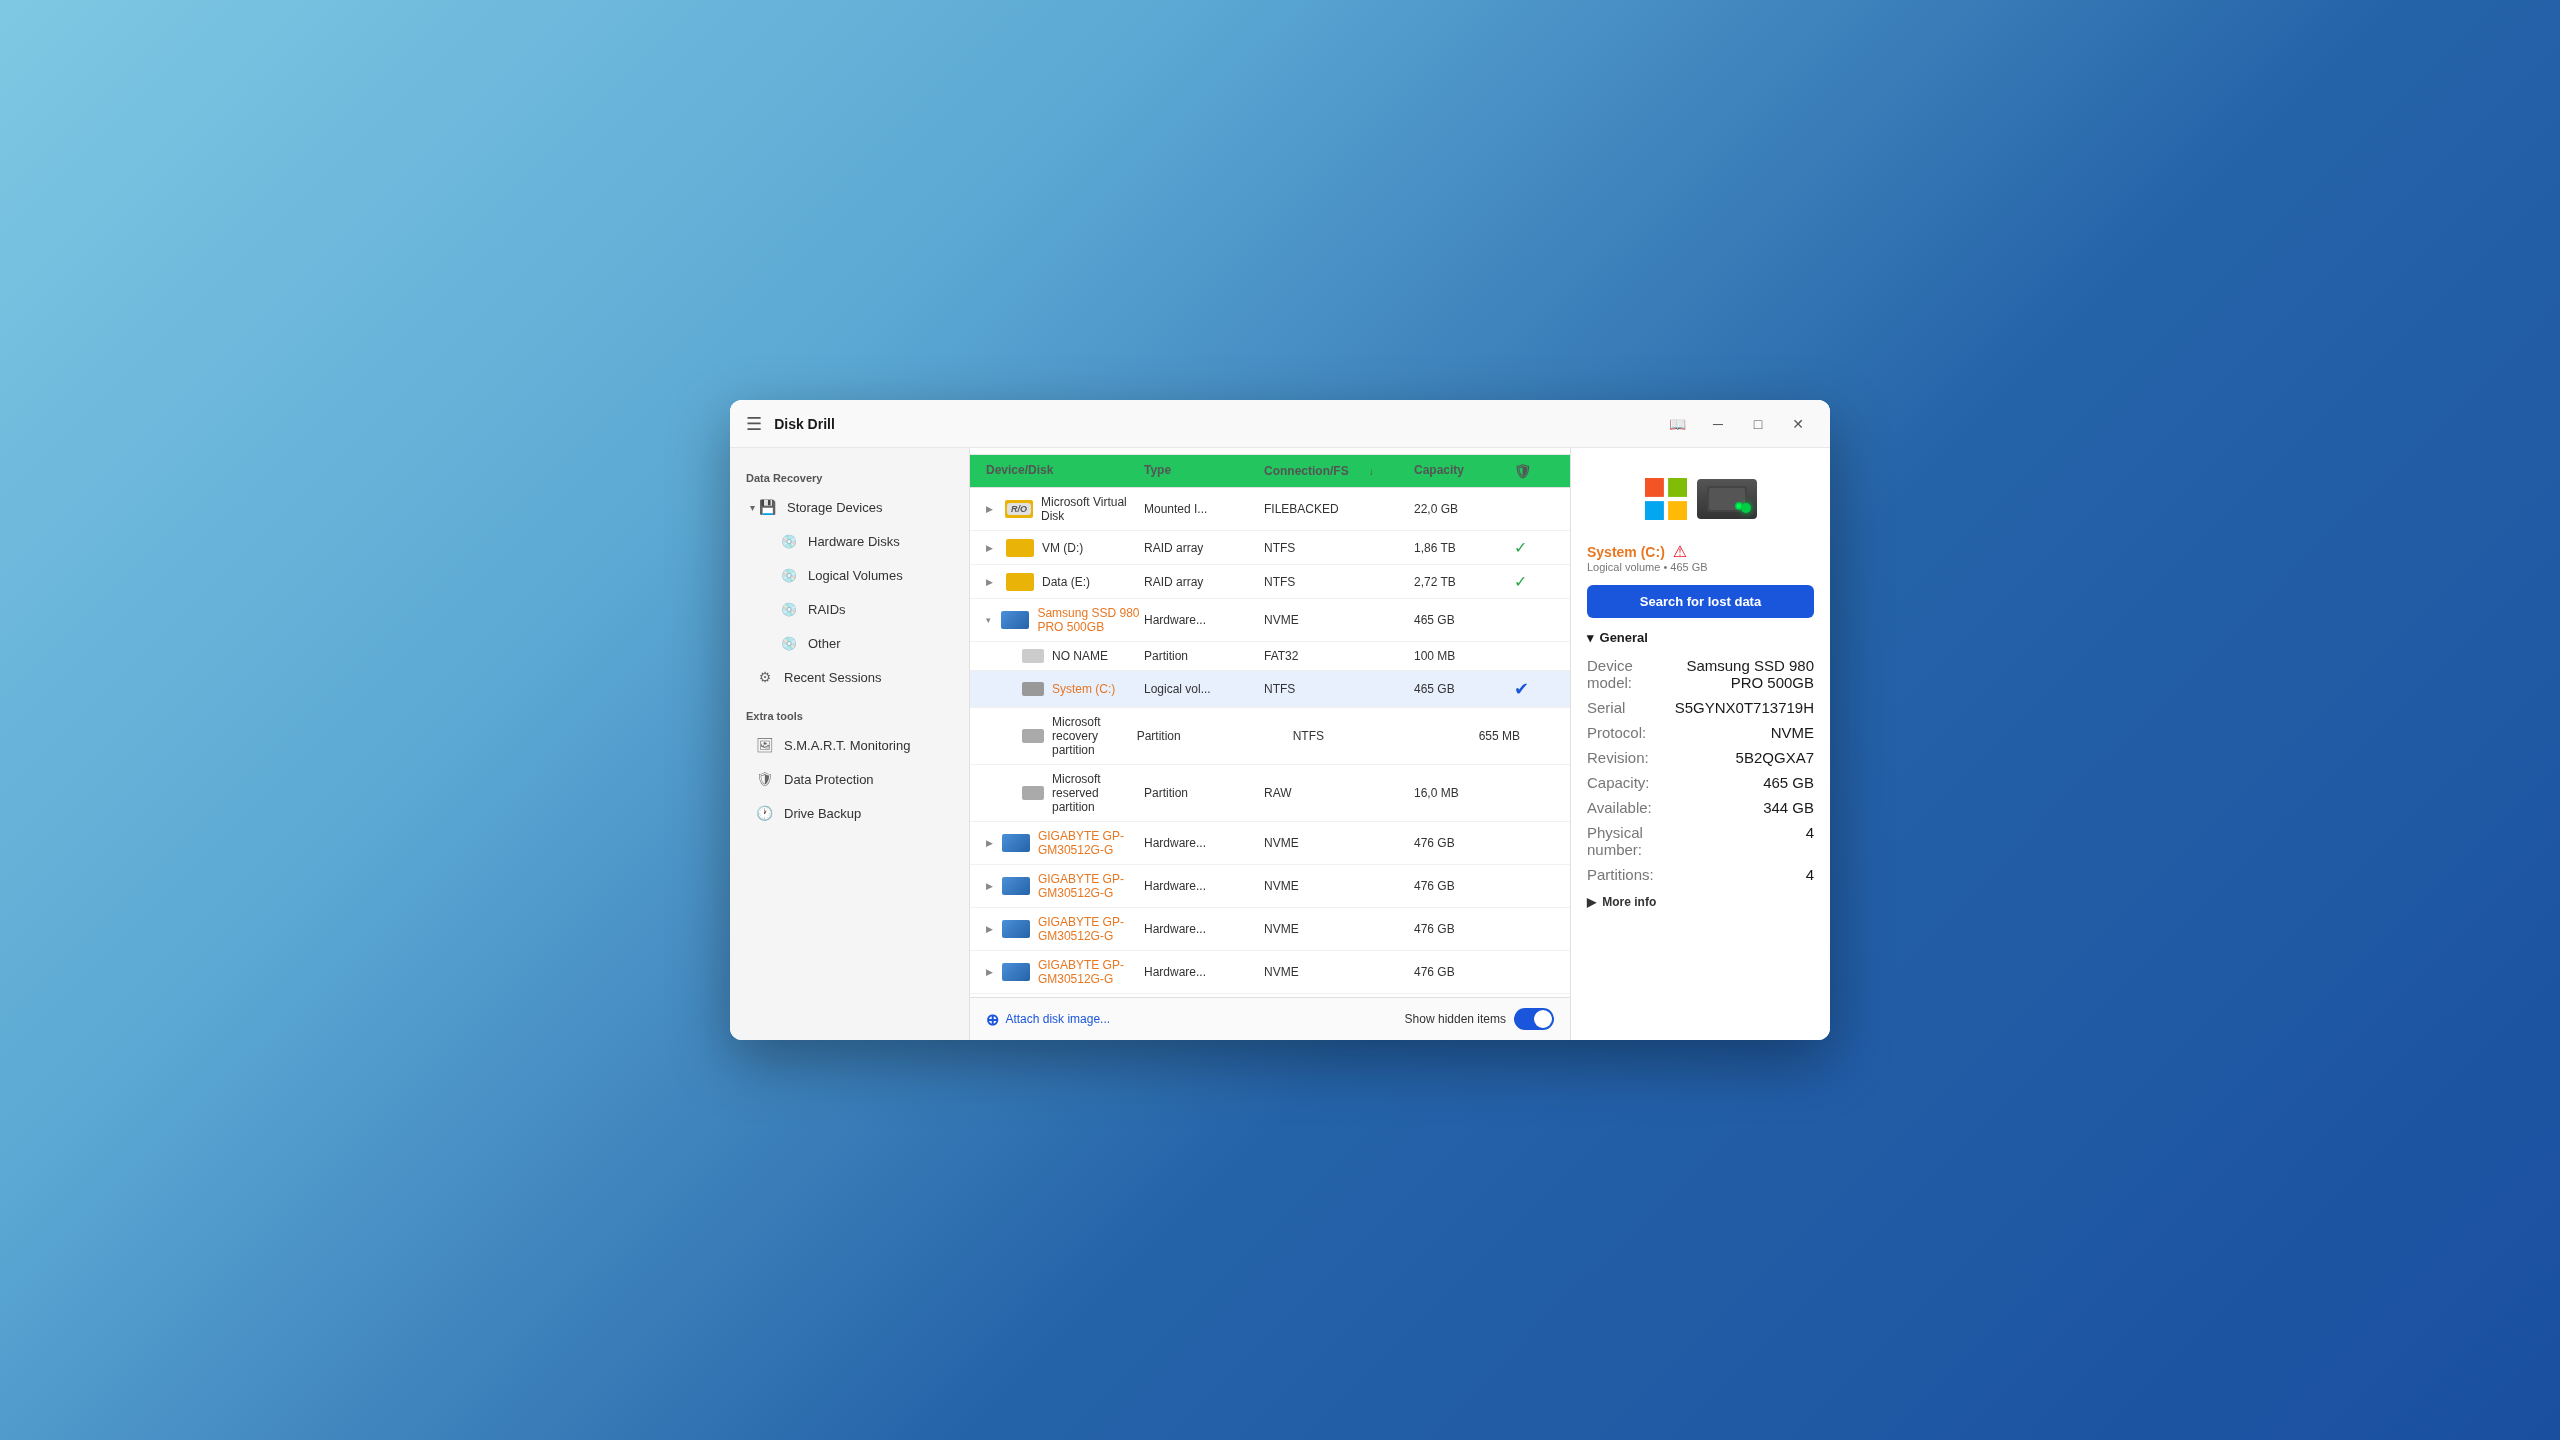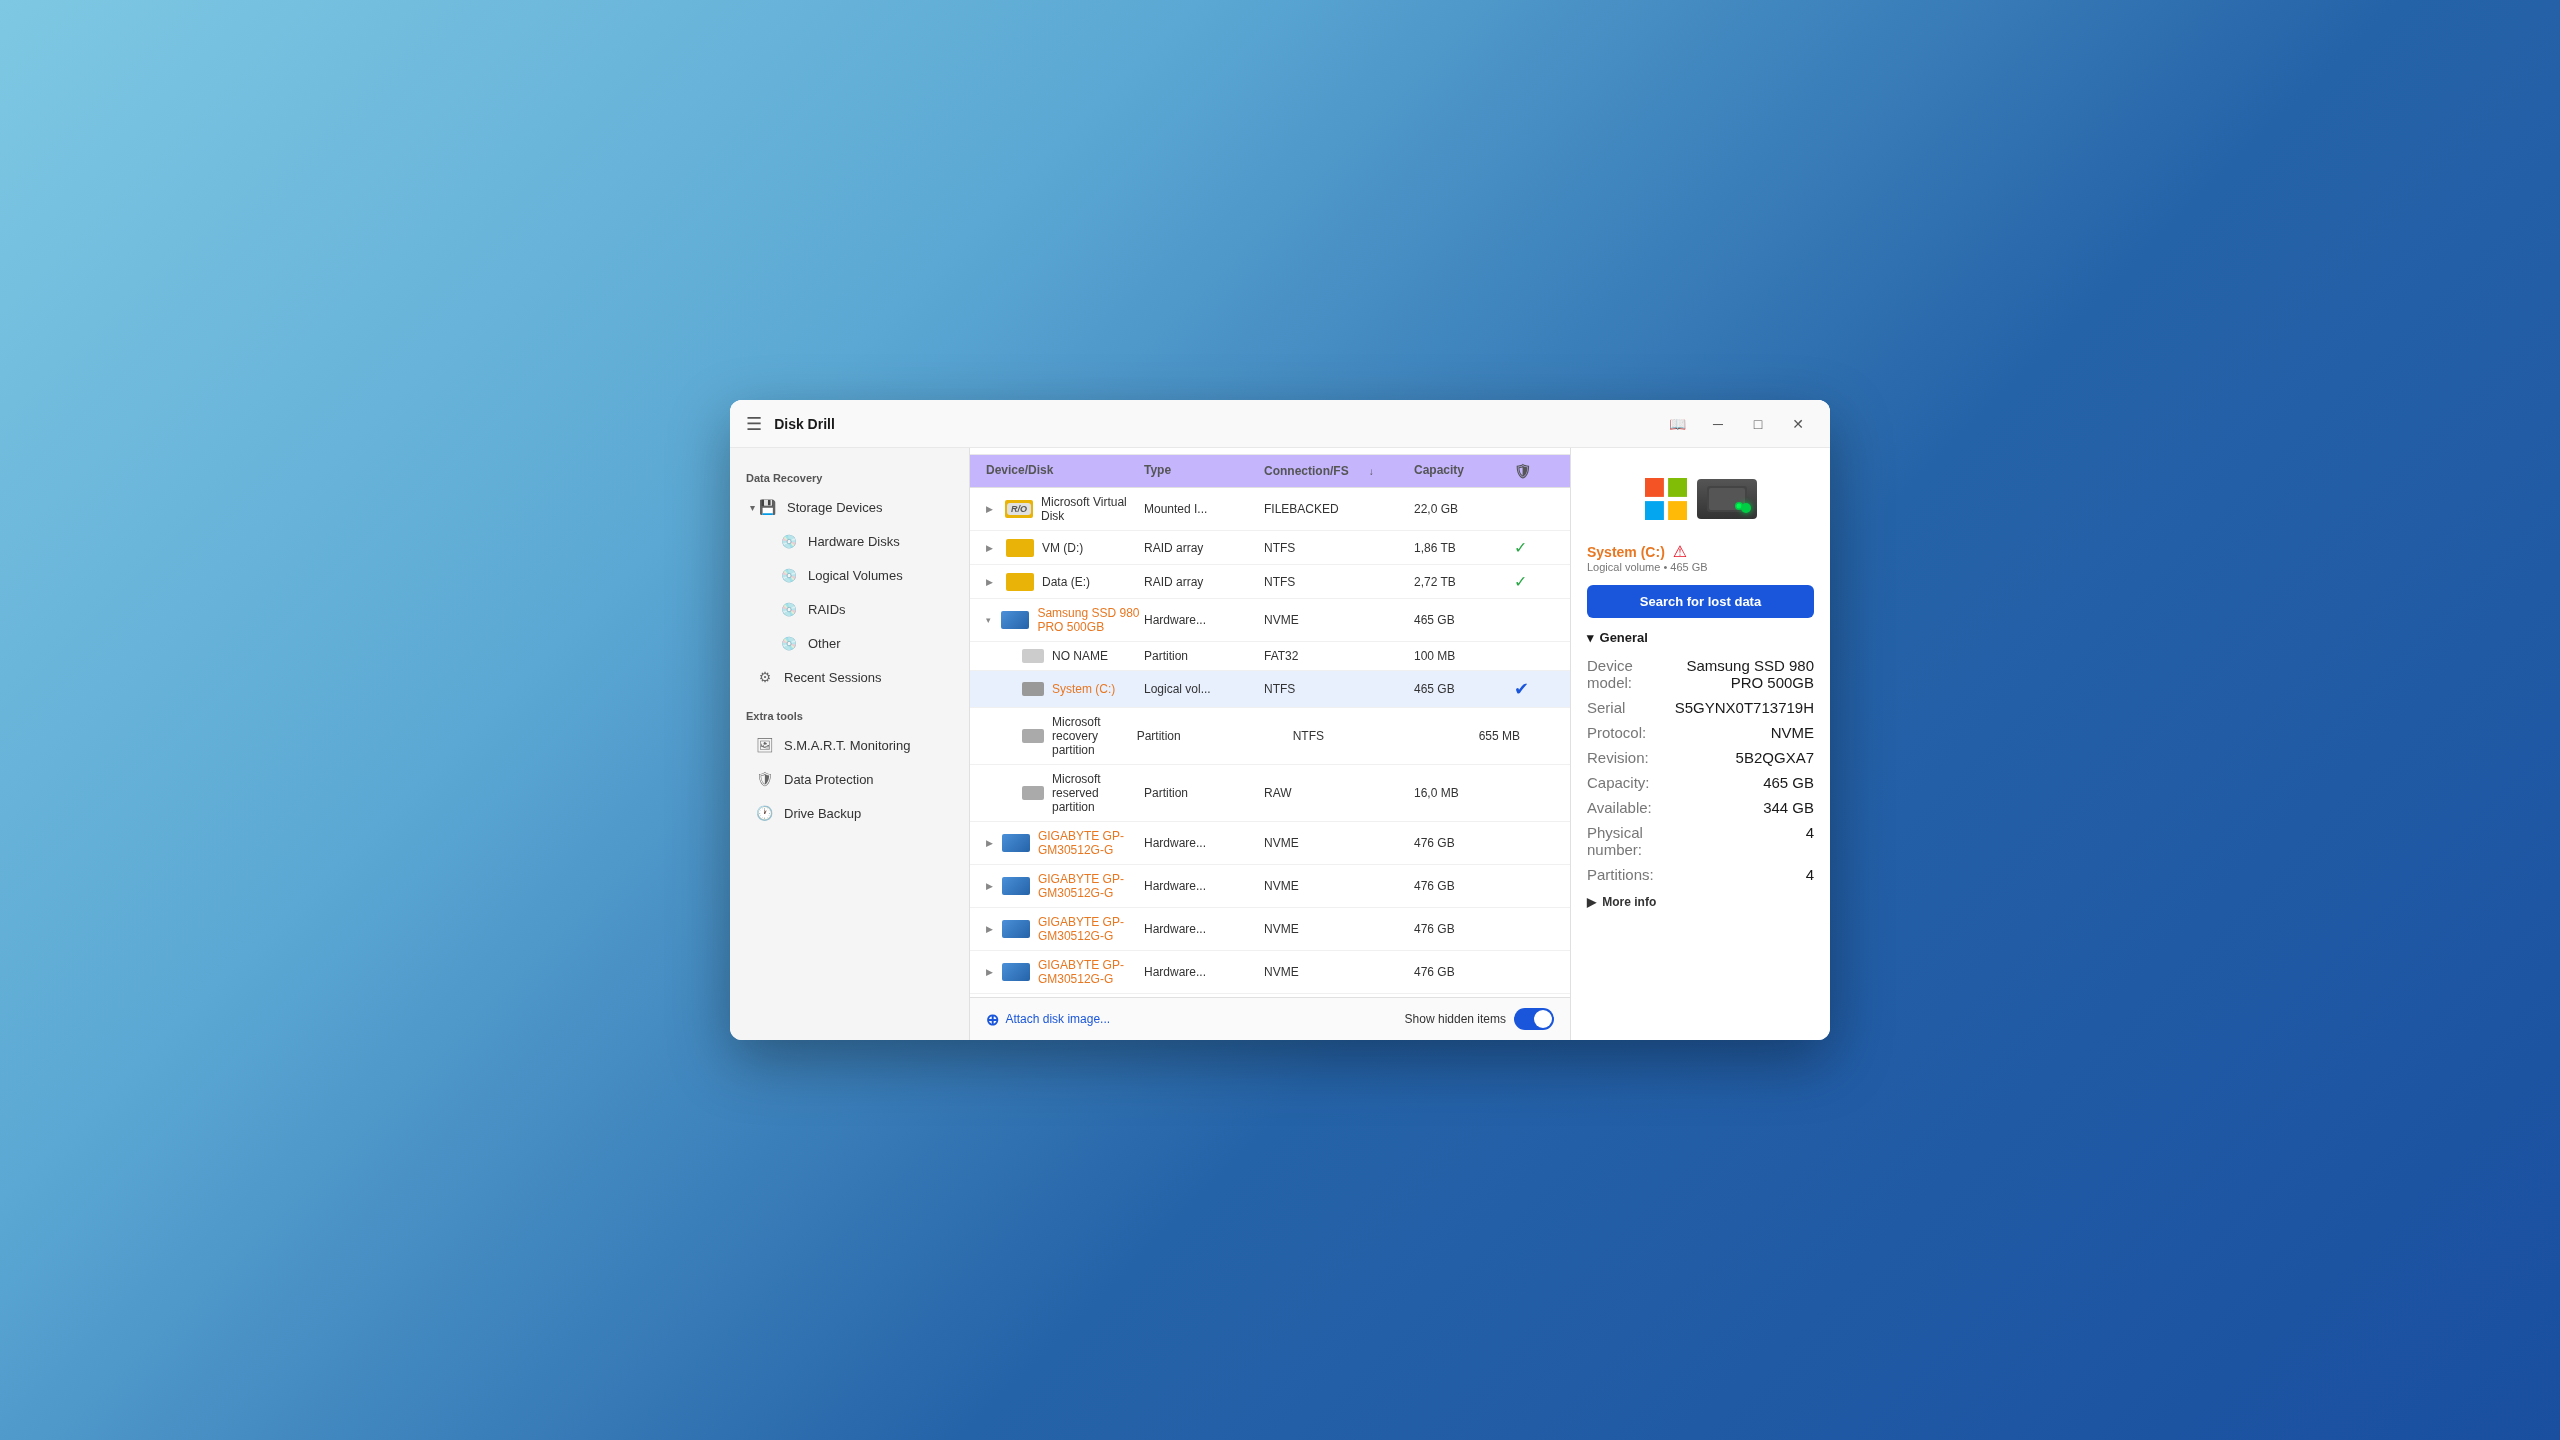--- a/index.html
+++ b/index.html
@@ -129,21 +129,21 @@
       border-bottom: 1px solid #e8e8e8;
     }
     .table-header {
       display: grid;
       grid-template-columns: 1fr 120px 150px 100px 40px;
       padding: 8px 16px;
       font-size: 12px;
       font-weight: 600;
       color: #555;
       border-bottom: 1px solid #e0e0e0;
-      background: #c4b5fd;
+      background: #22c55e;
     }
     .table-body {
       flex: 1;
       overflow-y: auto;
     }
     .table-row {
       display: grid;
       grid-template-columns: 1fr 120px 150px 100px 40px;
       padding: 7px 16px;
       font-size: 12px;

